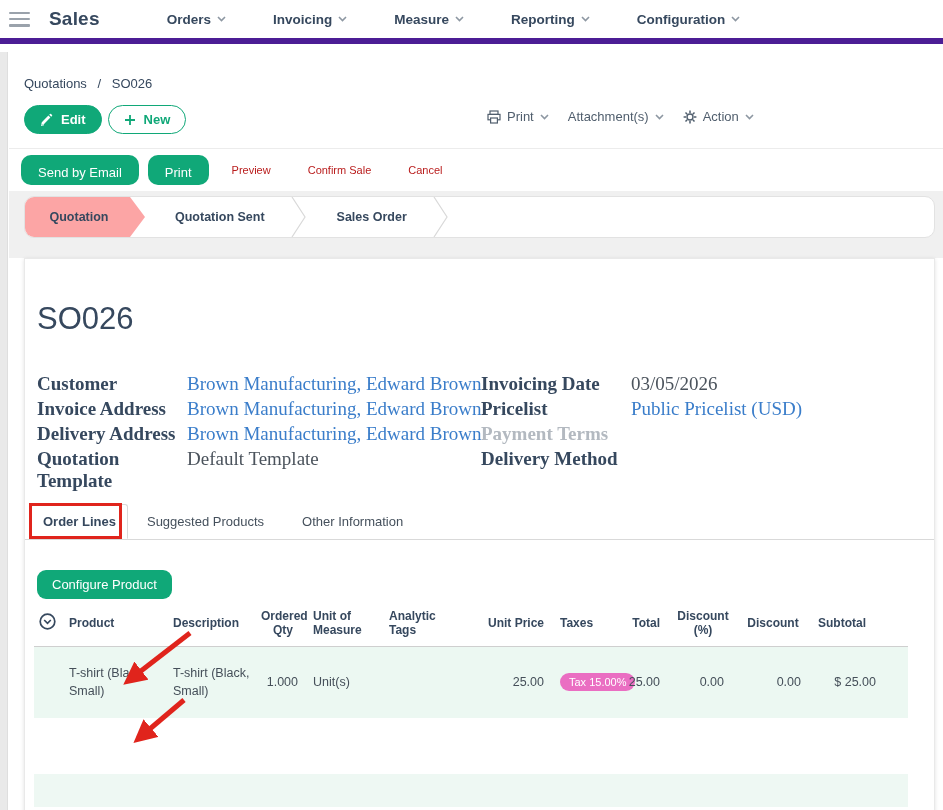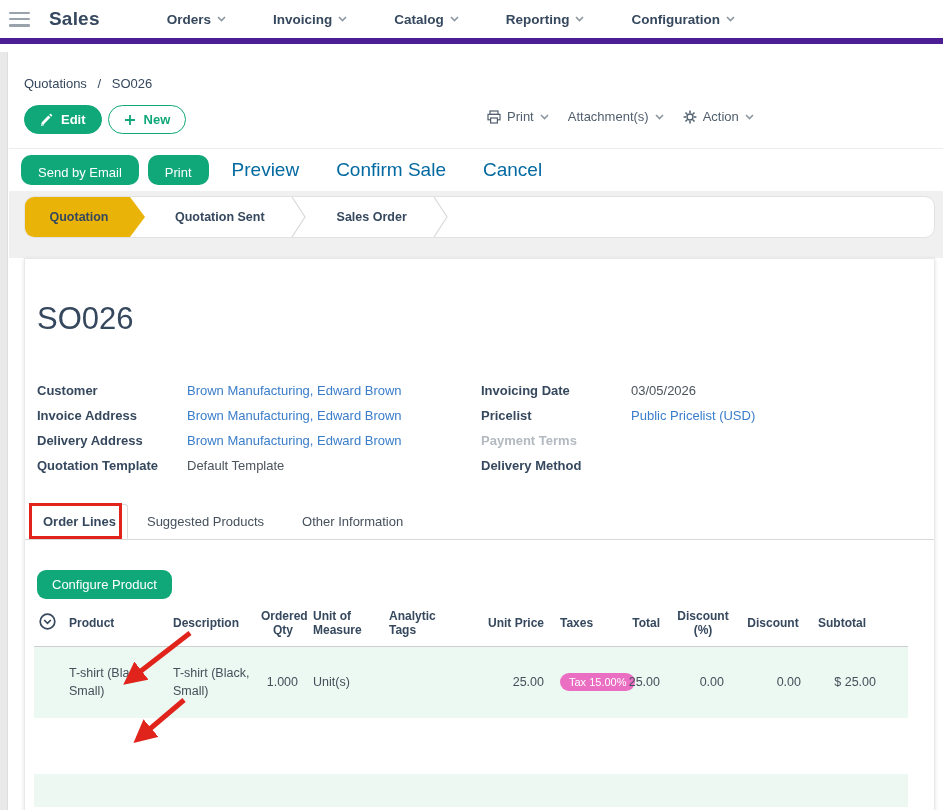--- a/index.html
+++ b/index.html
@@ -35,41 +35,41 @@
   .btn-pill.outline { background: #fff; color: #10a878; }
   .cp-muted { position: absolute; top: 56px; left: 478px; display: flex; gap: 19px; align-items: center; }
   .muted-btn { font-size: 13px; color: #505e6d; display: inline-flex; align-items: center; gap: 6px; cursor: pointer; }
   .muted-btn svg { flex: 0 0 auto; }
 
   
   .action-bar { position: absolute; top: 148px; left: 9px; width: 934px; height: 43px; background: #fff;
     border-top: 1px solid #ececec; display: flex; align-items: center; padding-left: 12px; gap: 9px; }
   .btn-primary { height: 30px; border-radius: 10px; padding: 10px 17px; background: #10a878; color: #fff;
     border: none; font-size: 13px; font-family: inherit; cursor: pointer; }
-  .btn-flat { height: 30px; padding: 0 14px; background: transparent; border: none; color: #0369a1;
-    font-size: 19px; font-family: inherit; cursor: pointer; }
+  .btn-flat { height: 30px; padding: 0 14px; background: transparent; border: none; color: #b91c1c;
+    font-size: 11px; font-family: inherit; cursor: pointer; }
 
   
   .status-zone { position: absolute; top: 191px; left: 9px; width: 934px; height: 67px; background: #f0f0f0; }
   .status-card { position: absolute; top: 5px; left: 15px; width: 911px; height: 42px; background: #fff;
     border: 1px solid #e2e2e2; border-radius: 10px; overflow: hidden; display: flex; align-items: stretch; }
   .step { display: flex; align-items: center; font-size: 12.5px; font-weight: 700; color: #36485e; cursor: pointer; }
-  .step.active { width: 120px; background: #eab308; justify-content: center; padding-right: 12px;
+  .step.active { width: 120px; background: #fca5a5; justify-content: center; padding-right: 12px;
     clip-path: polygon(0 0, calc(100% - 15px) 0, 100% 50%, calc(100% - 15px) 100%, 0 100%); }
   .step.plain { padding: 0 26px 0 30px; }
   .step-sep { align-self: center; }
   .step-sep polyline { fill: none; stroke: #d9d9d9; stroke-width: 1.2; }
 
   
   .sheet { position: absolute; top: 258px; left: 24px; width: 911px; height: 560px; background: #fff;
     border: 1px solid #e9e9e9; box-shadow: 0 1px 4px rgba(0,0,0,.12); }
   .sheet-title { position: absolute; top: 42px; left: 12px; font-size: 31px; font-weight: 400; color: #36485e; }
   .fields-left { position: absolute; top: 114px; left: 12px; }
   .fields-right { position: absolute; top: 114px; left: 456px; }
-  .field-row { height: 25px; display: flex; align-items: flex-end; font-size: 13px; }
+  .field-row { height: 25px; display: flex; align-items: flex-start; font-size: 19px; font-family: Liberation Serif, serif; }
   .field-row .flabel { width: 150px; font-weight: 700; color: #36485e; flex: 0 0 auto; }
   .fields-right .field-row .flabel { width: 150px; }
   .field-row .fvalue { color: #4b535c; }
   .field-row .fvalue.link { color: #3a7dca; cursor: pointer; }
   .flabel.muted { color: #b3b9c0; }
 
   
   .tabs { position: absolute; top: 246px; left: 0; width: 909px; height: 35px;
     border-bottom: 1px solid #d9d9d9; display: flex; align-items: flex-end; padding-left: 6px; }
   .tab { height: 35px; padding: 0 18px; display: flex; align-items: center; font-size: 13px;
@@ -128,21 +128,21 @@
           <polyline points="1,1 4.5,4.5 8,1"></polyline>
         </svg>
     </div>
     <div class="nav-item">
       <span>Invoicing</span>
       <svg class="chev" viewBox="0 0 9 6">
           <polyline points="1,1 4.5,4.5 8,1"></polyline>
         </svg>
     </div>
     <div class="nav-item">
-      <span>Catalog</span>
+      <span>Measure</span>
       <svg class="chev" viewBox="0 0 9 6">
           <polyline points="1,1 4.5,4.5 8,1"></polyline>
         </svg>
     </div>
     <div class="nav-item">
       <span>Reporting</span>
       <svg class="chev" viewBox="0 0 9 6">
           <polyline points="1,1 4.5,4.5 8,1"></polyline>
         </svg>
     </div>

